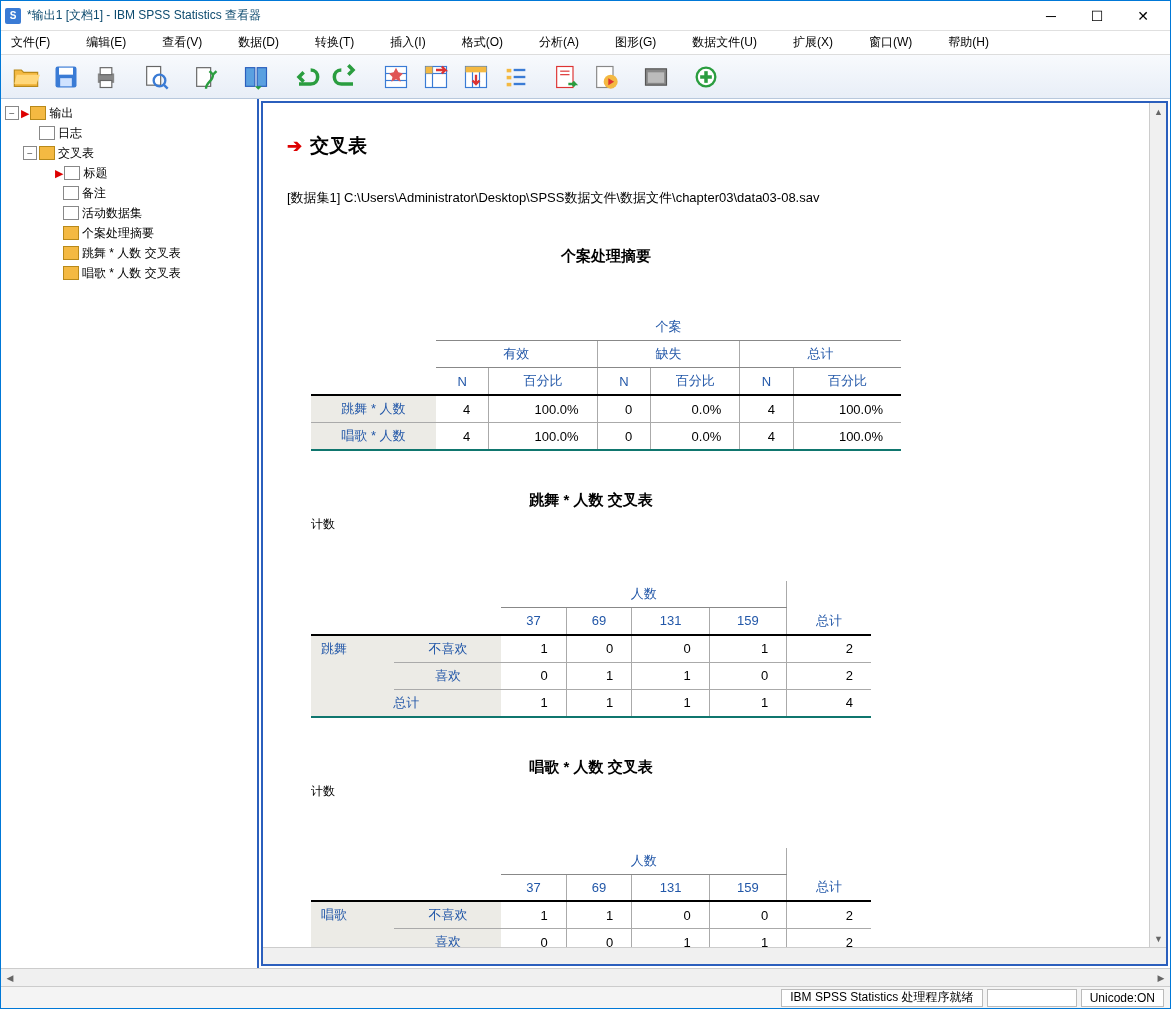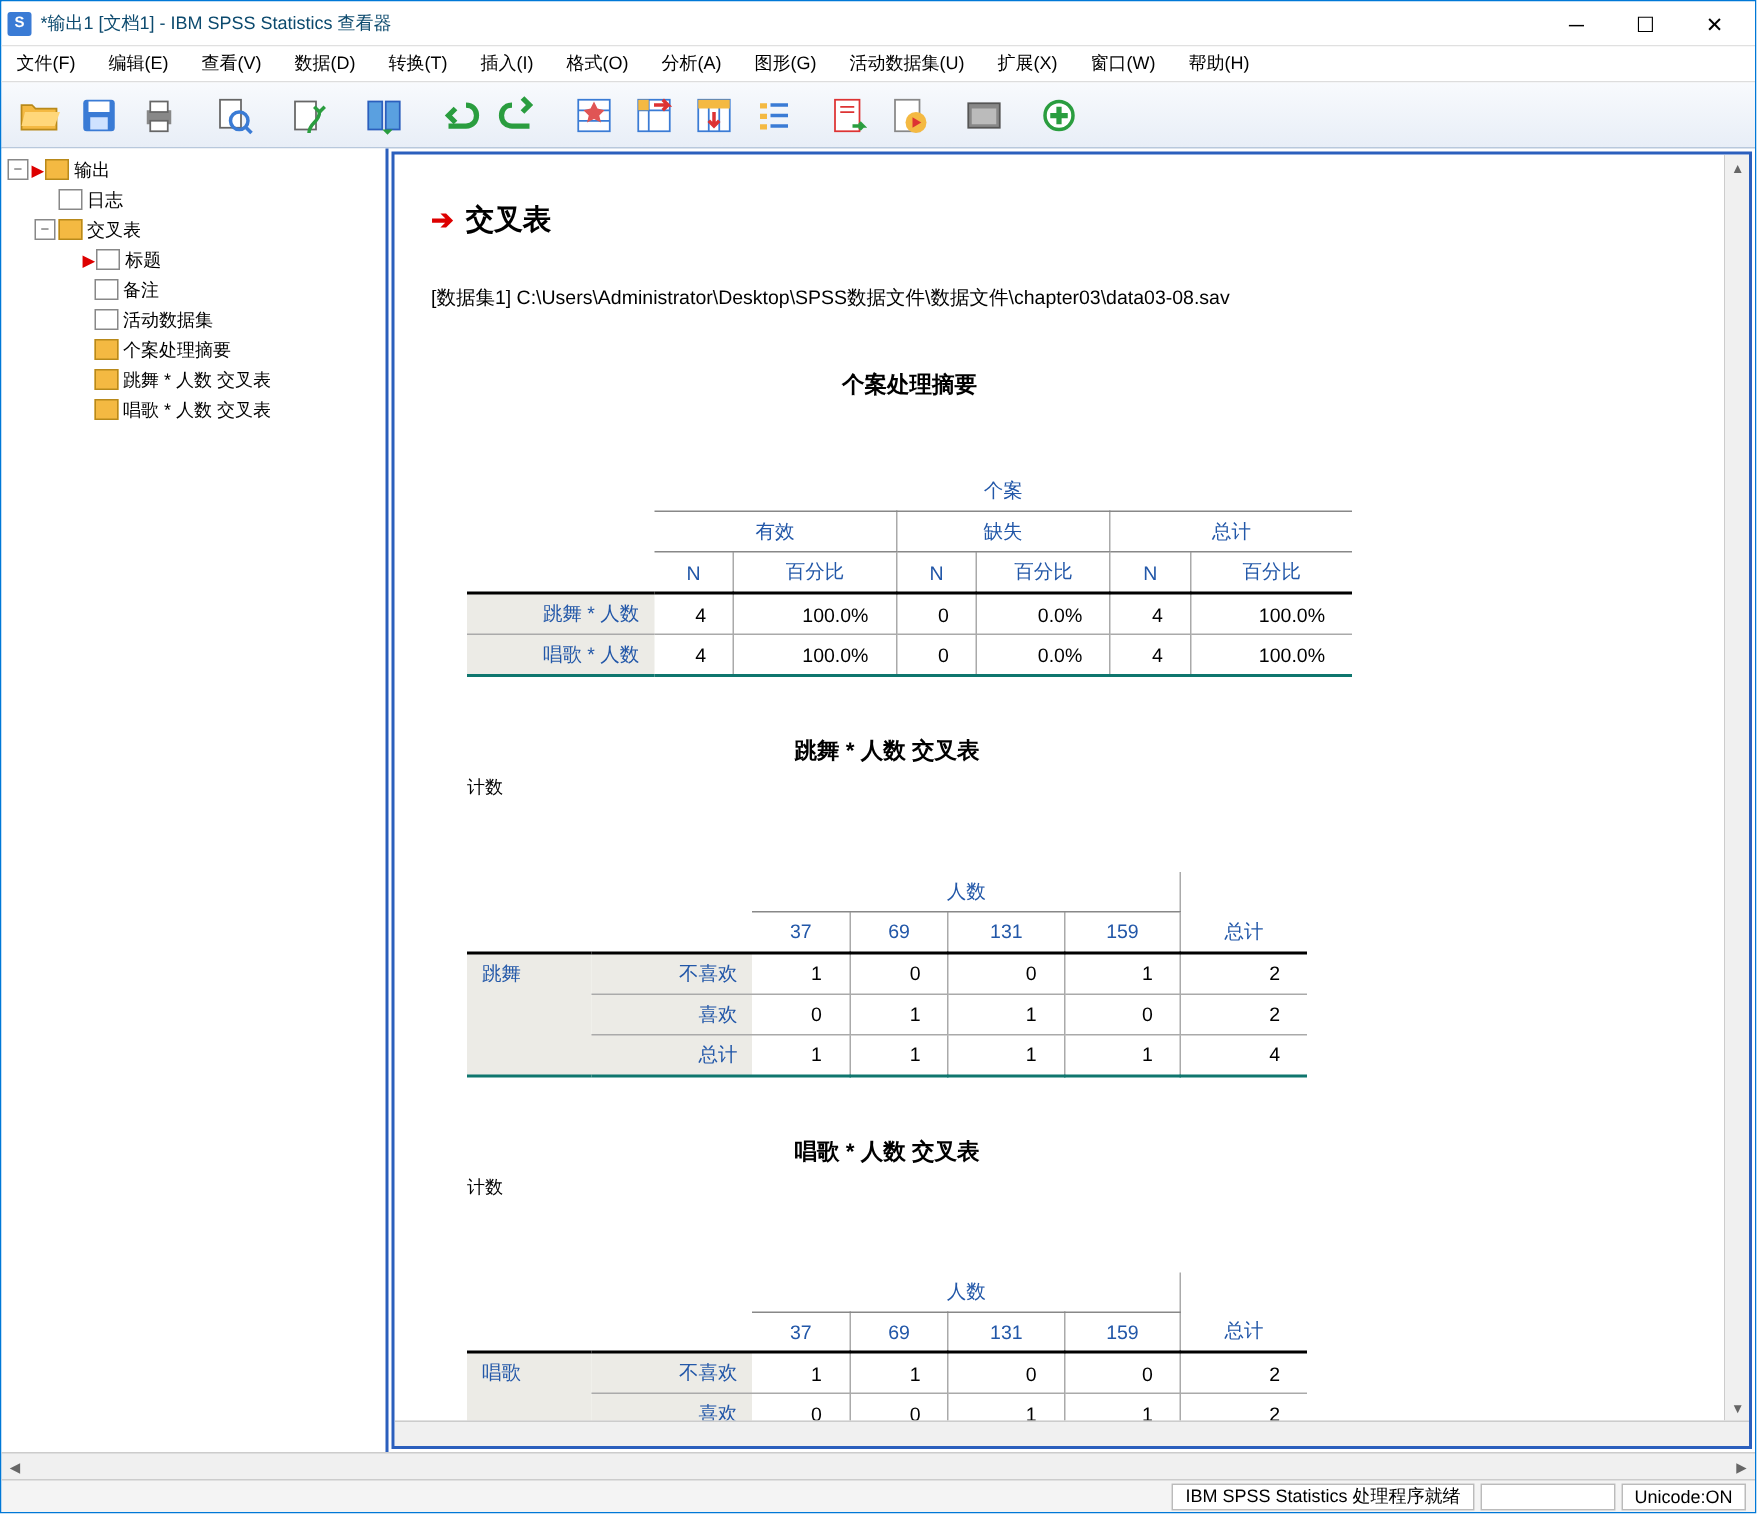--- a/index.html
+++ b/index.html
@@ -3,21 +3,21 @@
 <meta charset="utf-8">
 <style>
 * { box-sizing: border-box; }
 body { margin: 0; font-family: "Microsoft YaHei", "SimSun", Arial, sans-serif; font-size: 12px; background: #fff; }
 .window { width: 1171px; height: 1009px; border: 1px solid #0078d7; display: flex; flex-direction: column; background: #fff; }
 .titlebar { height: 30px; background: #fff; display: flex; align-items: center; padding: 0 4px; border-bottom: 1px solid #e0e0e0; }
 .title-icon { width: 16px; height: 16px; background: #3a7bd5; border-radius: 2px; margin-right: 6px; display:inline-flex;align-items:center;justify-content:center;color:#fff;font-size:10px;font-weight:bold;}
 .title-text { flex: 1; color: #0c4a6e; }
 .win-controls { display: flex; }
 .win-btn { width: 46px; height: 30px; display: flex; align-items: center; justify-content: center; font-size: 14px; cursor: pointer; }
-.menubar { height: 24px; background: #fff; display: flex; align-items: center; padding: 0 6px; gap: 14px; border-bottom: 1px solid #ddd; }
+.menubar { height: 24px; background: #fff; display: flex; align-items: center; padding: 0 6px; gap: 28px; border-bottom: 1px solid #ddd; }
 .menu-item { cursor: pointer; padding: 2px 4px; }
 .toolbar { height: 44px; background: linear-gradient(#f8fafd,#e8eef7); border-bottom: 1px solid #b8c8dc; display: flex; align-items: center; padding: 0 6px; gap: 2px; }
 .tb-btn { width: 38px; height: 36px; border: 1px solid transparent; border-radius: 3px; display: flex; align-items: center; justify-content: center; cursor: pointer; }
 .tb-sep { width: 8px; }
 .tb-svg { width: 28px; height: 28px; }
 .content { flex: 1; display: flex; min-height: 0; }
 .sidebar { width: 258px; border-right: 2px solid #2b5fbd; background: #fff; overflow: auto; padding: 4px 2px; }
 .tree-node { display: flex; align-items: center; height: 20px; white-space: nowrap; cursor: pointer; }
 .tree-exp { width: 14px; height: 14px; border: 1px solid #888; display:inline-flex; align-items:center; justify-content:center; font-size:10px; margin-right:2px; color:#555; background:#fff;}
 .tree-icon { width: 16px; height: 14px; display: inline-flex; align-items:center; justify-content:center; margin-right:3px; font-size:11px;}
@@ -36,21 +36,21 @@
 .section-arrow { color:#d00; font-size:18px; margin-right:8px;}
 .section-title { font-size:19px; font-weight:bold; color:#000; display:flex;align-items:center;margin-bottom:30px;}
 .dataset-info { font-size:13px; color:#000; margin-bottom:40px; }
 .table-title { font-size:15px; font-weight:bold; text-align:center; margin: 8px 0 6px 0;}
 .table-container { margin: 0 0 40px 24px; width: 590px;}
 .count-label { font-size:12px; margin: 6px 0 4px 0;}
 table.spss { border-collapse: collapse; font-size:13px;margin-top:48px; }
 table.spss th, table.spss td { padding: 4px 10px; }
 .hdr-super { text-align:center; border-bottom:1px solid #888;}
 .hdr-col { text-align:center; border-bottom:1px solid #000; color:#2257a8;}
-.hdr-row { text-align:right; background:#ecebe6; border-bottom:1px solid #aaa; color:#2257a8;}
+.hdr-row { text-align:center; background:#ecebe6; border-bottom:1px solid #aaa; color:#2257a8;}
 .hdr-row-main { text-align:left; background:#ecebe6; color:#2257a8; vertical-align:top;}
 .dcell { text-align:right; border-bottom:1px solid #aaa; padding-right:18px !important;}
 .tbl-border-top { border-top:2px solid #000;}
 .tbl-border-bot { border-bottom:2px solid #0f766e;}
 .colsep { border-right:1px solid #aaa;}
 .bottom-scroll { height:18px; background:#f0f0f0; border-top:1px solid #ccc; display:flex;}
 .bottom-scroll .arrow {width:18px;display:flex;align-items:center;justify-content:center;font-size:9px;color:#666;}
 .bottom-scroll .track {flex:1;}
 .statusbar { height:22px; background:#f4f4f4; border-top:1px solid #ccc; display:flex; align-items:center; font-size:12px; padding: 0 6px;}
 .status-cell {border:1px solid #bbb; padding:1px 8px; height:18px; display:flex;align-items:center; margin-left:4px; background:#fff;}
@@ -74,21 +74,21 @@
   <div class="menubar">
     <span class="menu-item">文件(F)</span>
     <span class="menu-item">编辑(E)</span>
     <span class="menu-item">查看(V)</span>
     <span class="menu-item">数据(D)</span>
     <span class="menu-item">转换(T)</span>
     <span class="menu-item">插入(I)</span>
     <span class="menu-item">格式(O)</span>
     <span class="menu-item">分析(A)</span>
     <span class="menu-item">图形(G)</span>
-    <span class="menu-item">活动数据集(U)</span>
+    <span class="menu-item">数据文件(U)</span>
     <span class="menu-item">扩展(X)</span>
     <span class="menu-item">窗口(W)</span>
     <span class="menu-item">帮助(H)</span>
   </div>
 
   <div class="toolbar">
     <div class="tb-btn">
         <svg class="tb-svg" viewBox="0 0 24 24">
           <path fill="#f4b942" stroke="#b8891a" d="M2 6h6l2 2h12v12H2z"></path>
           <path fill="#ffd77a" d="M4 10h20l-3 8H2z"></path>

